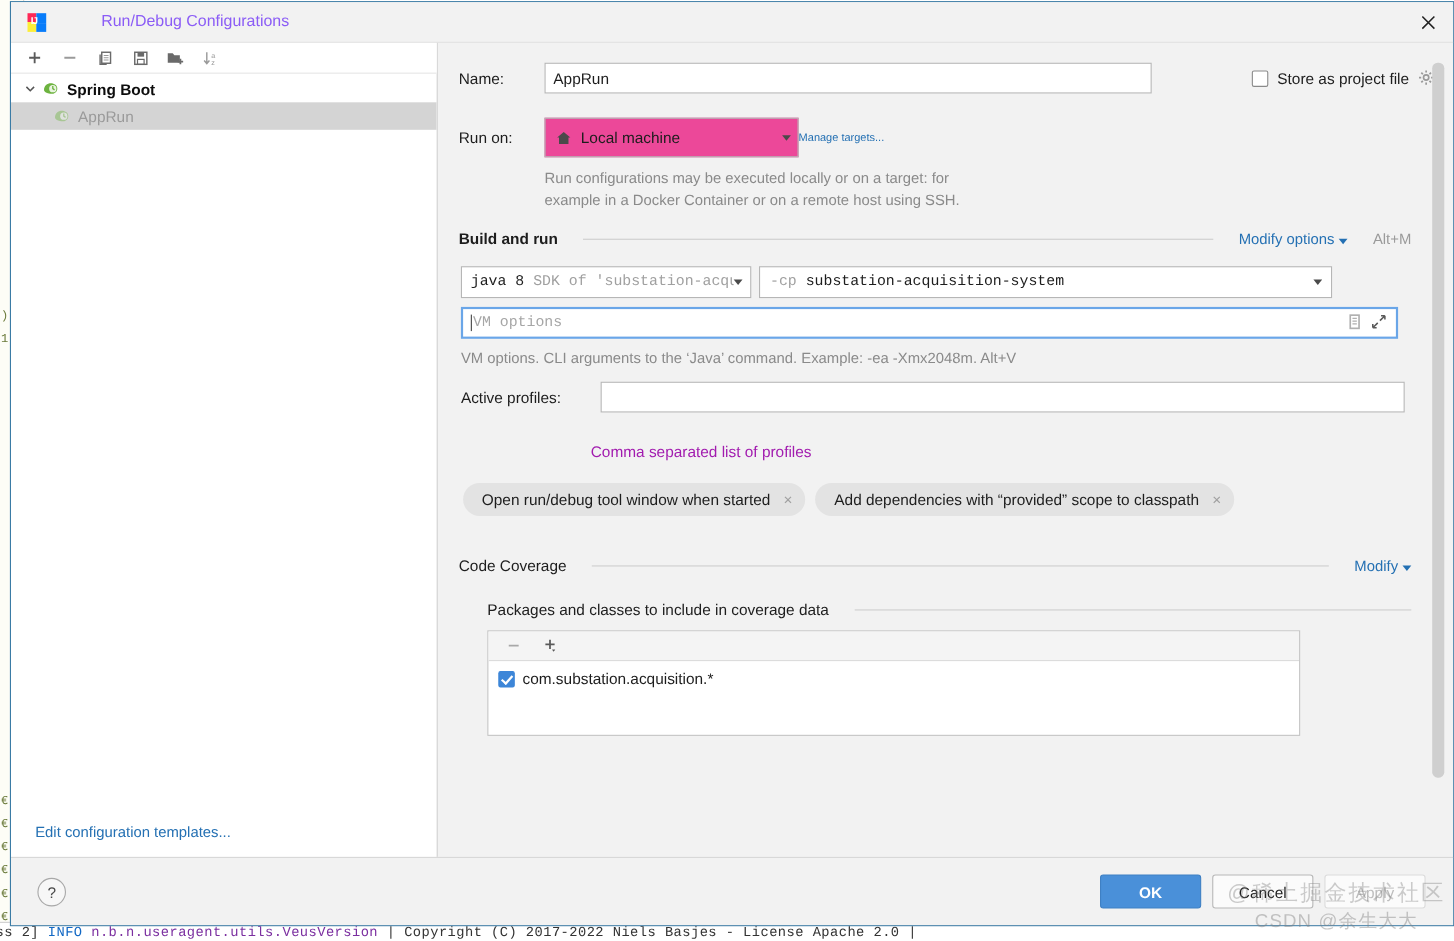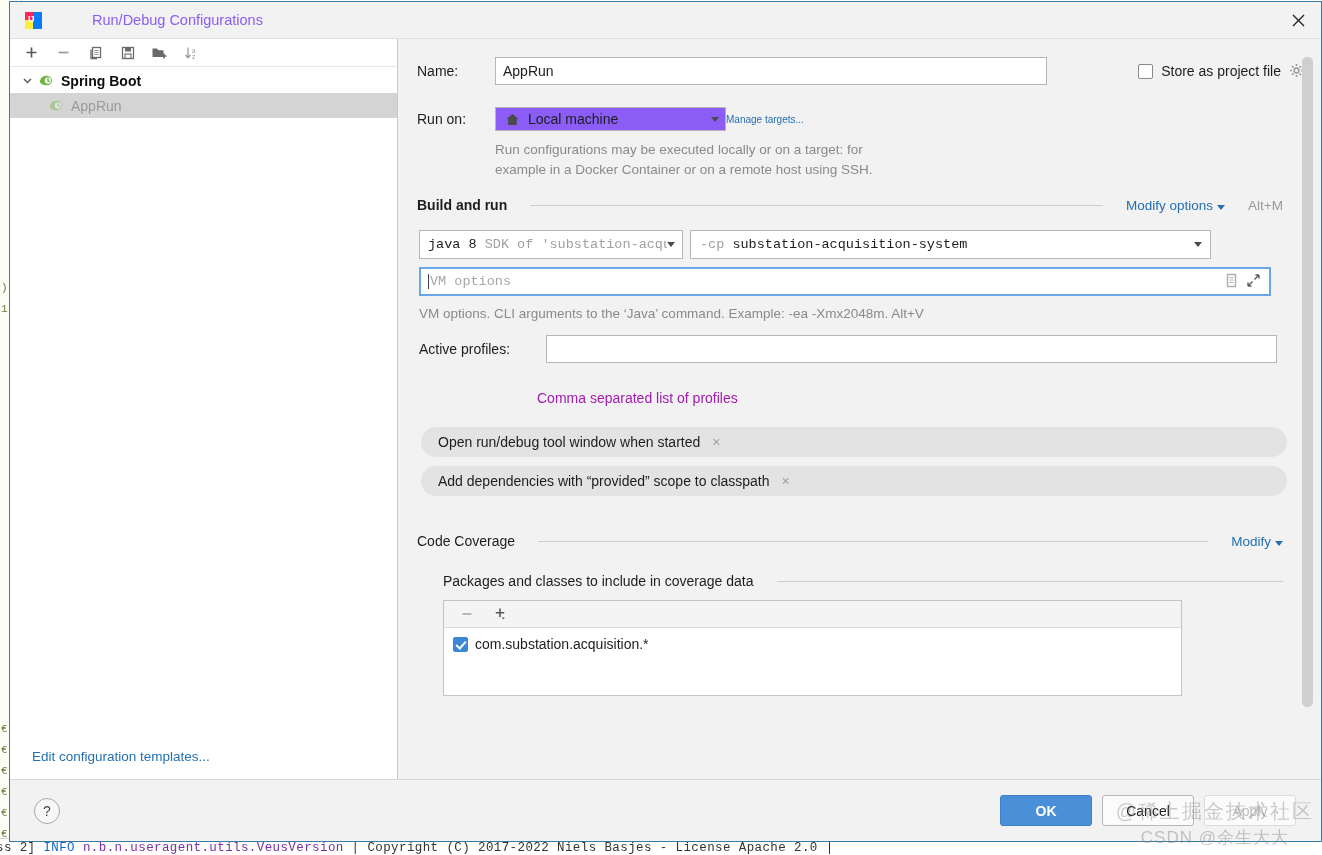--- a/index.html
+++ b/index.html
@@ -149,21 +149,21 @@
     content:""; position:absolute; left:4px; top:1px; width:4px; height:8px;
     border: solid #fff; border-width: 0 2px 2px 0; transform: rotate(42deg);
   }
   #store-label { font-size: 14px; color: #1d1d1d; }
   #gear-icon { width: 16px; height: 16px; cursor: pointer; }
 
   
   #runon-row { padding-top: 22px; padding-left: 9px; display: flex; align-items: center; }
   #runon-label { width: 78px; font-size: 14px; color: #1d1d1d; }
   #runon-combo {
-    width: 231px; height: 24px; border: 1px solid #b6b6b6; background: #8b5cf6;
+    width: 231px; height: 36px; border: 1px solid #b6b6b6; background: #ec4899;
     display: flex; align-items: center; padding: 0 6px 0 9px; cursor: pointer;
   }
   #runon-combo .home { width: 15px; height: 15px; margin-right: 8px; flex:none; }
   #runon-text { font-size: 14px; color: #1d1d1d; flex: 1; }
   .caret { width: 0; height: 0; border-left: 4.5px solid transparent;
     border-right: 4.5px solid transparent; border-top: 5px solid #4a4a4a; flex:none; }
   #manage-targets { font-size: 10px; color: #2470b3; cursor: pointer; }
 
   #runon-hint {
     margin-left: 87px; margin-top: 9px; width: 500px;
@@ -223,21 +223,21 @@
   #vm-hint { margin-top: 10px; padding-left: 11px; font-size: 13.5px; color: #8a8a8a; }
 
   #profiles-row { display: flex; align-items: center; margin-top: 14px; padding-left: 11px; }
   #profiles-label { font-size: 14px; color: #1d1d1d; width: 127px; }
   #profiles-input {
     width: 731px; height: 28px; border: 1px solid #b6b6b6; background: #fff;
     font-size: 14px; padding: 0 6px; outline: none; font-family: "Liberation Sans", sans-serif;
   }
   #profiles-hint { margin-top: 27px; padding-left: 129px; font-size: 14px; color: #a21caf; }
 
-  #chips-row { display: flex; gap: 9px; margin-top: 21px; padding-left: 13px; flex-direction: column; }
+  #chips-row { display: flex; gap: 9px; margin-top: 21px; padding-left: 13px; }
   .chip {
     height: 30px; background: #e3e3e3; border-radius: 15px;
     display: flex; align-items: center; padding: 0 12px 0 17px; gap: 12px;
     cursor: default;
   }
   .chip-label { font-size: 14px; color: #1d1d1d; white-space: nowrap; }
   .chip-x { font-size: 14px; color: #a0a0a0; cursor: pointer; line-height: 1; }
 
   
   #coverage-head { margin-top: 37px; }

